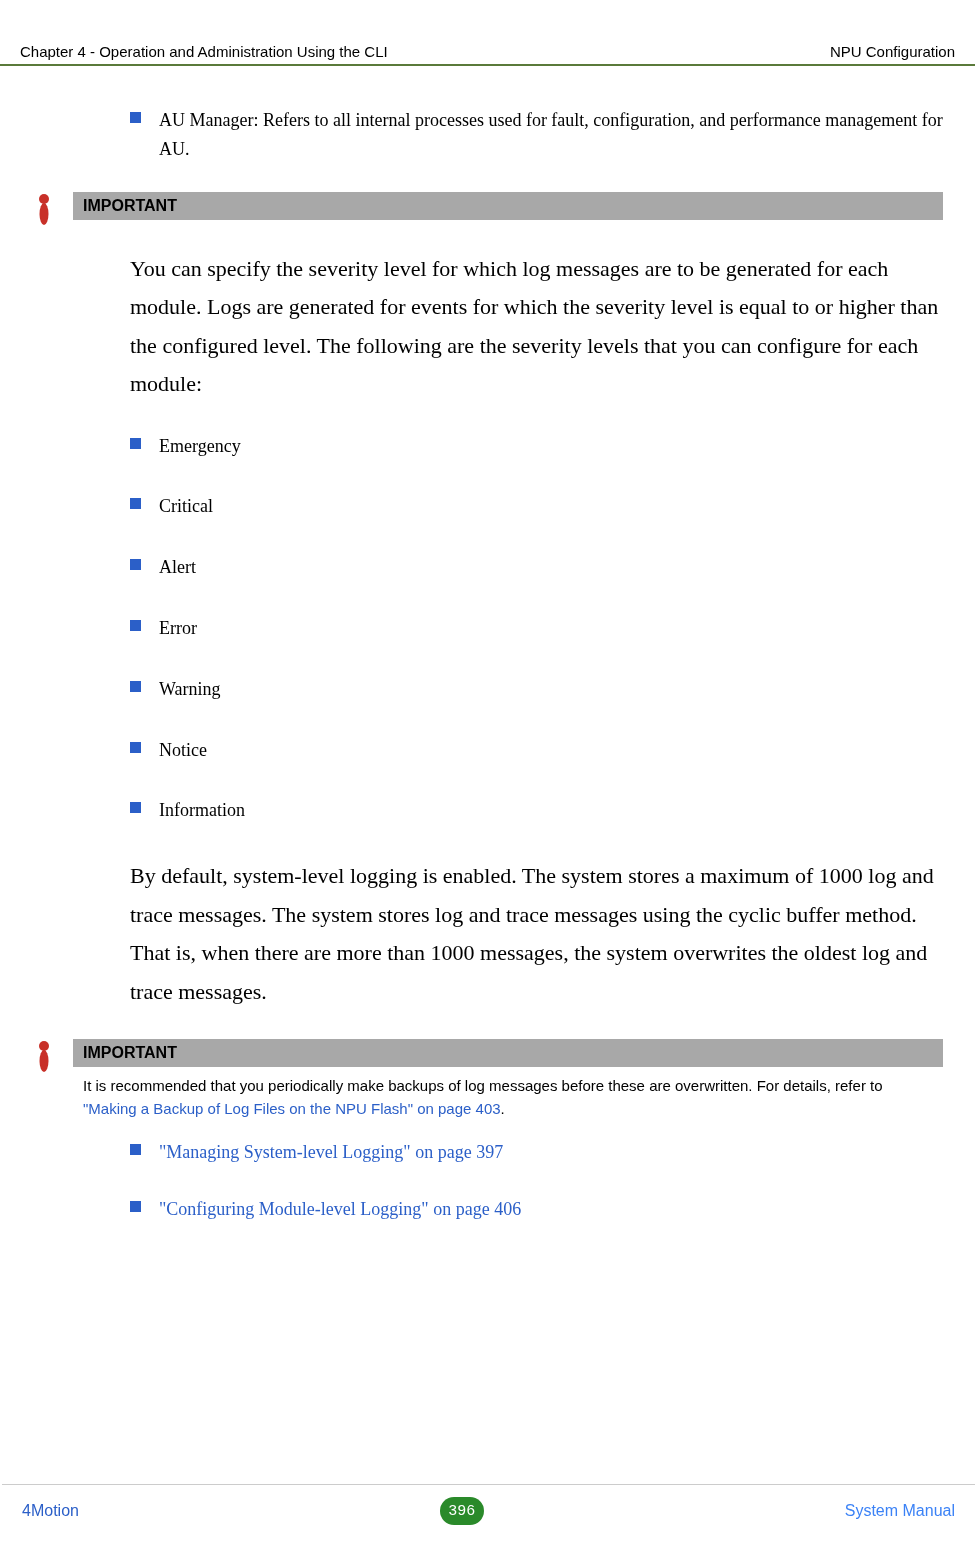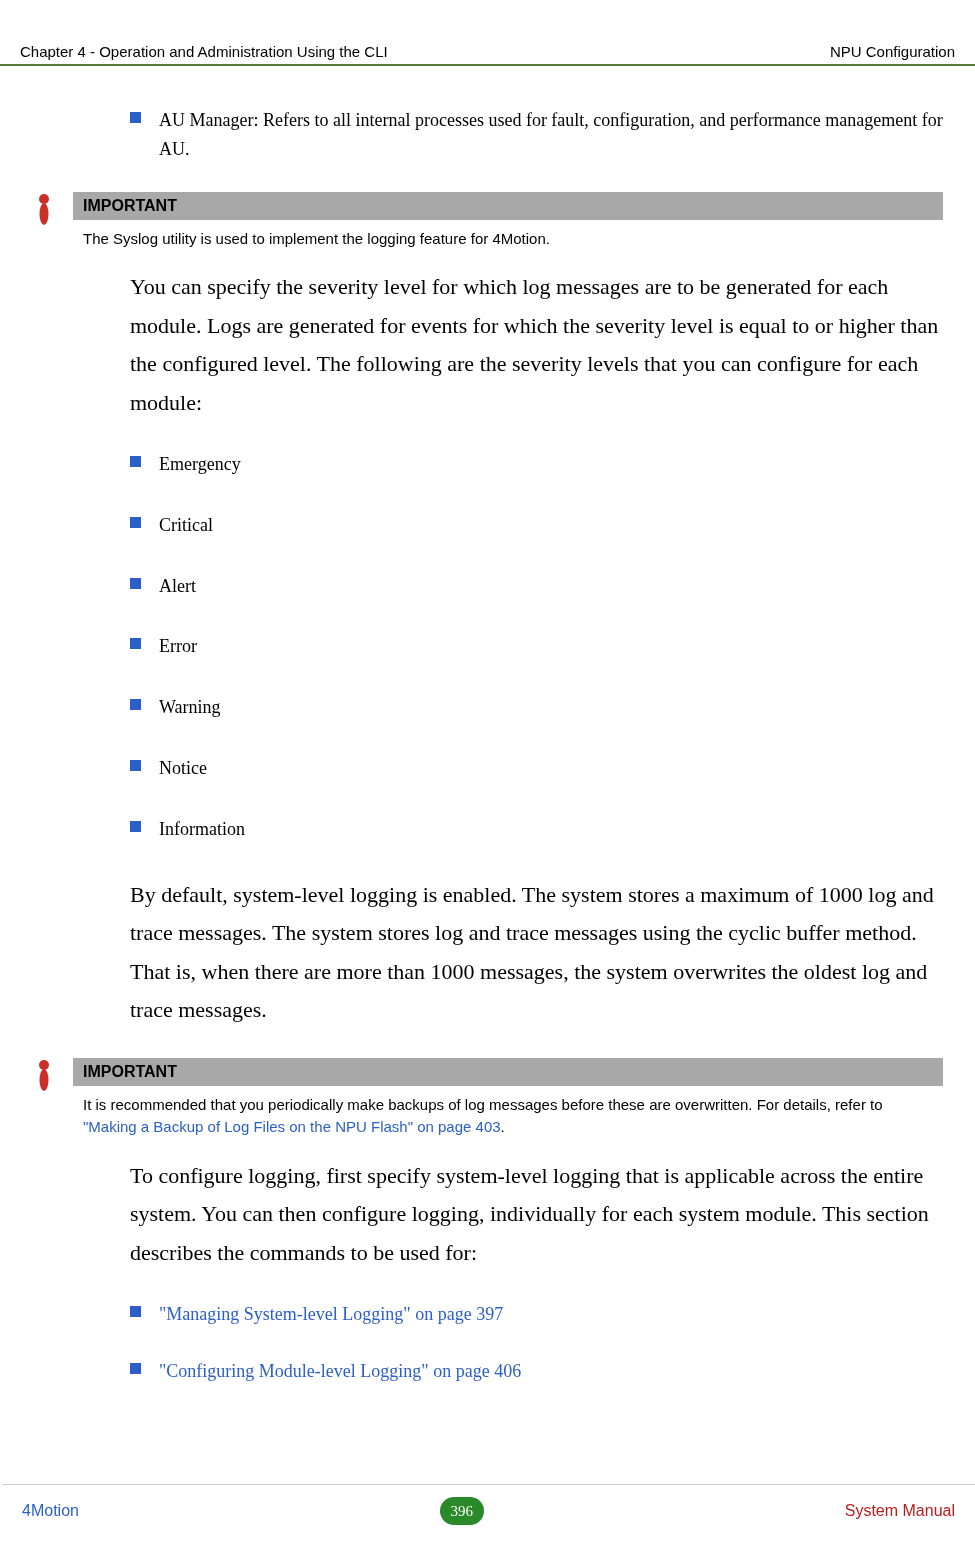--- a/index.html
+++ b/index.html
@@ -101,26 +101,26 @@
       border-top: 1px solid #ccc;
     }
     .footer-left {
       font-family: Arial, sans-serif;
       font-size: 16px;
       color: #2b5fc8;
     }
     .footer-right {
       font-family: Arial, sans-serif;
       font-size: 16px;
-      color: #b91c1c;
+      color: #3b82f6;
     }
     .page-badge {
       background: #2a8a2a;
       color: #fff;
-      font-family: Liberation Serif, serif;
+      font-family: Liberation Mono, monospace;
       font-size: 15px;
       width: 44px;
       height: 28px;
       border-radius: 14px;
       display: flex;
       align-items: center;
       justify-content: center;
     }
   </style>
 </head>
@@ -141,21 +141,20 @@
   <div class="important-block">
     <div class="important-row">
       <div class="important-icon">
         <svg width="18" height="34" viewBox="0 0 18 34">
           <ellipse cx="9" cy="5" rx="5" ry="5" fill="#c83028"></ellipse>
           <ellipse cx="9" cy="20" rx="4.5" ry="11" fill="#c83028"></ellipse>
         </svg>
       </div>
       <div class="important-body">
         <div class="important-header">IMPORTANT</div>
-        <div class="important-text">The Syslog utility is used to implement the logging feature for 4Motion.</div>
       </div>
     </div>
   </div>
 
   <p class="body-para">You can specify the severity level for which log messages are to be generated for each module. Logs are generated for events for which the severity level is equal to or higher than the configured level. The following are the severity levels that you can configure for each module:</p>
 
   <div class="severity-list">
     <div class="bullet-item">
       <div class="bullet-square"></div>
       <div class="bullet-text">Emergency</div>
@@ -198,21 +197,20 @@
       </div>
       <div class="important-body">
         <div class="important-header">IMPORTANT</div>
         <div class="important-text">
           <span>It is recommended that you periodically make backups of log messages before these are overwritten. For details, refer to </span><span class="link-text">"Making a Backup of Log Files on the NPU Flash" on page 403</span><span>.</span>
         </div>
       </div>
     </div>
   </div>
 
-  <p class="body-para">To configure logging, first specify system-level logging that is applicable across the entire system. You can then configure logging, individually for each system module. This section describes the commands to be used for:</p>
 
   <div class="bullet-item">
     <div class="bullet-square"></div>
     <div class="bullet-text link-text">"Managing System-level Logging" on page 397</div>
   </div>
 
   <div class="bullet-item">
     <div class="bullet-square"></div>
     <div class="bullet-text link-text">"Configuring Module-level Logging" on page 406</div>
   </div>

